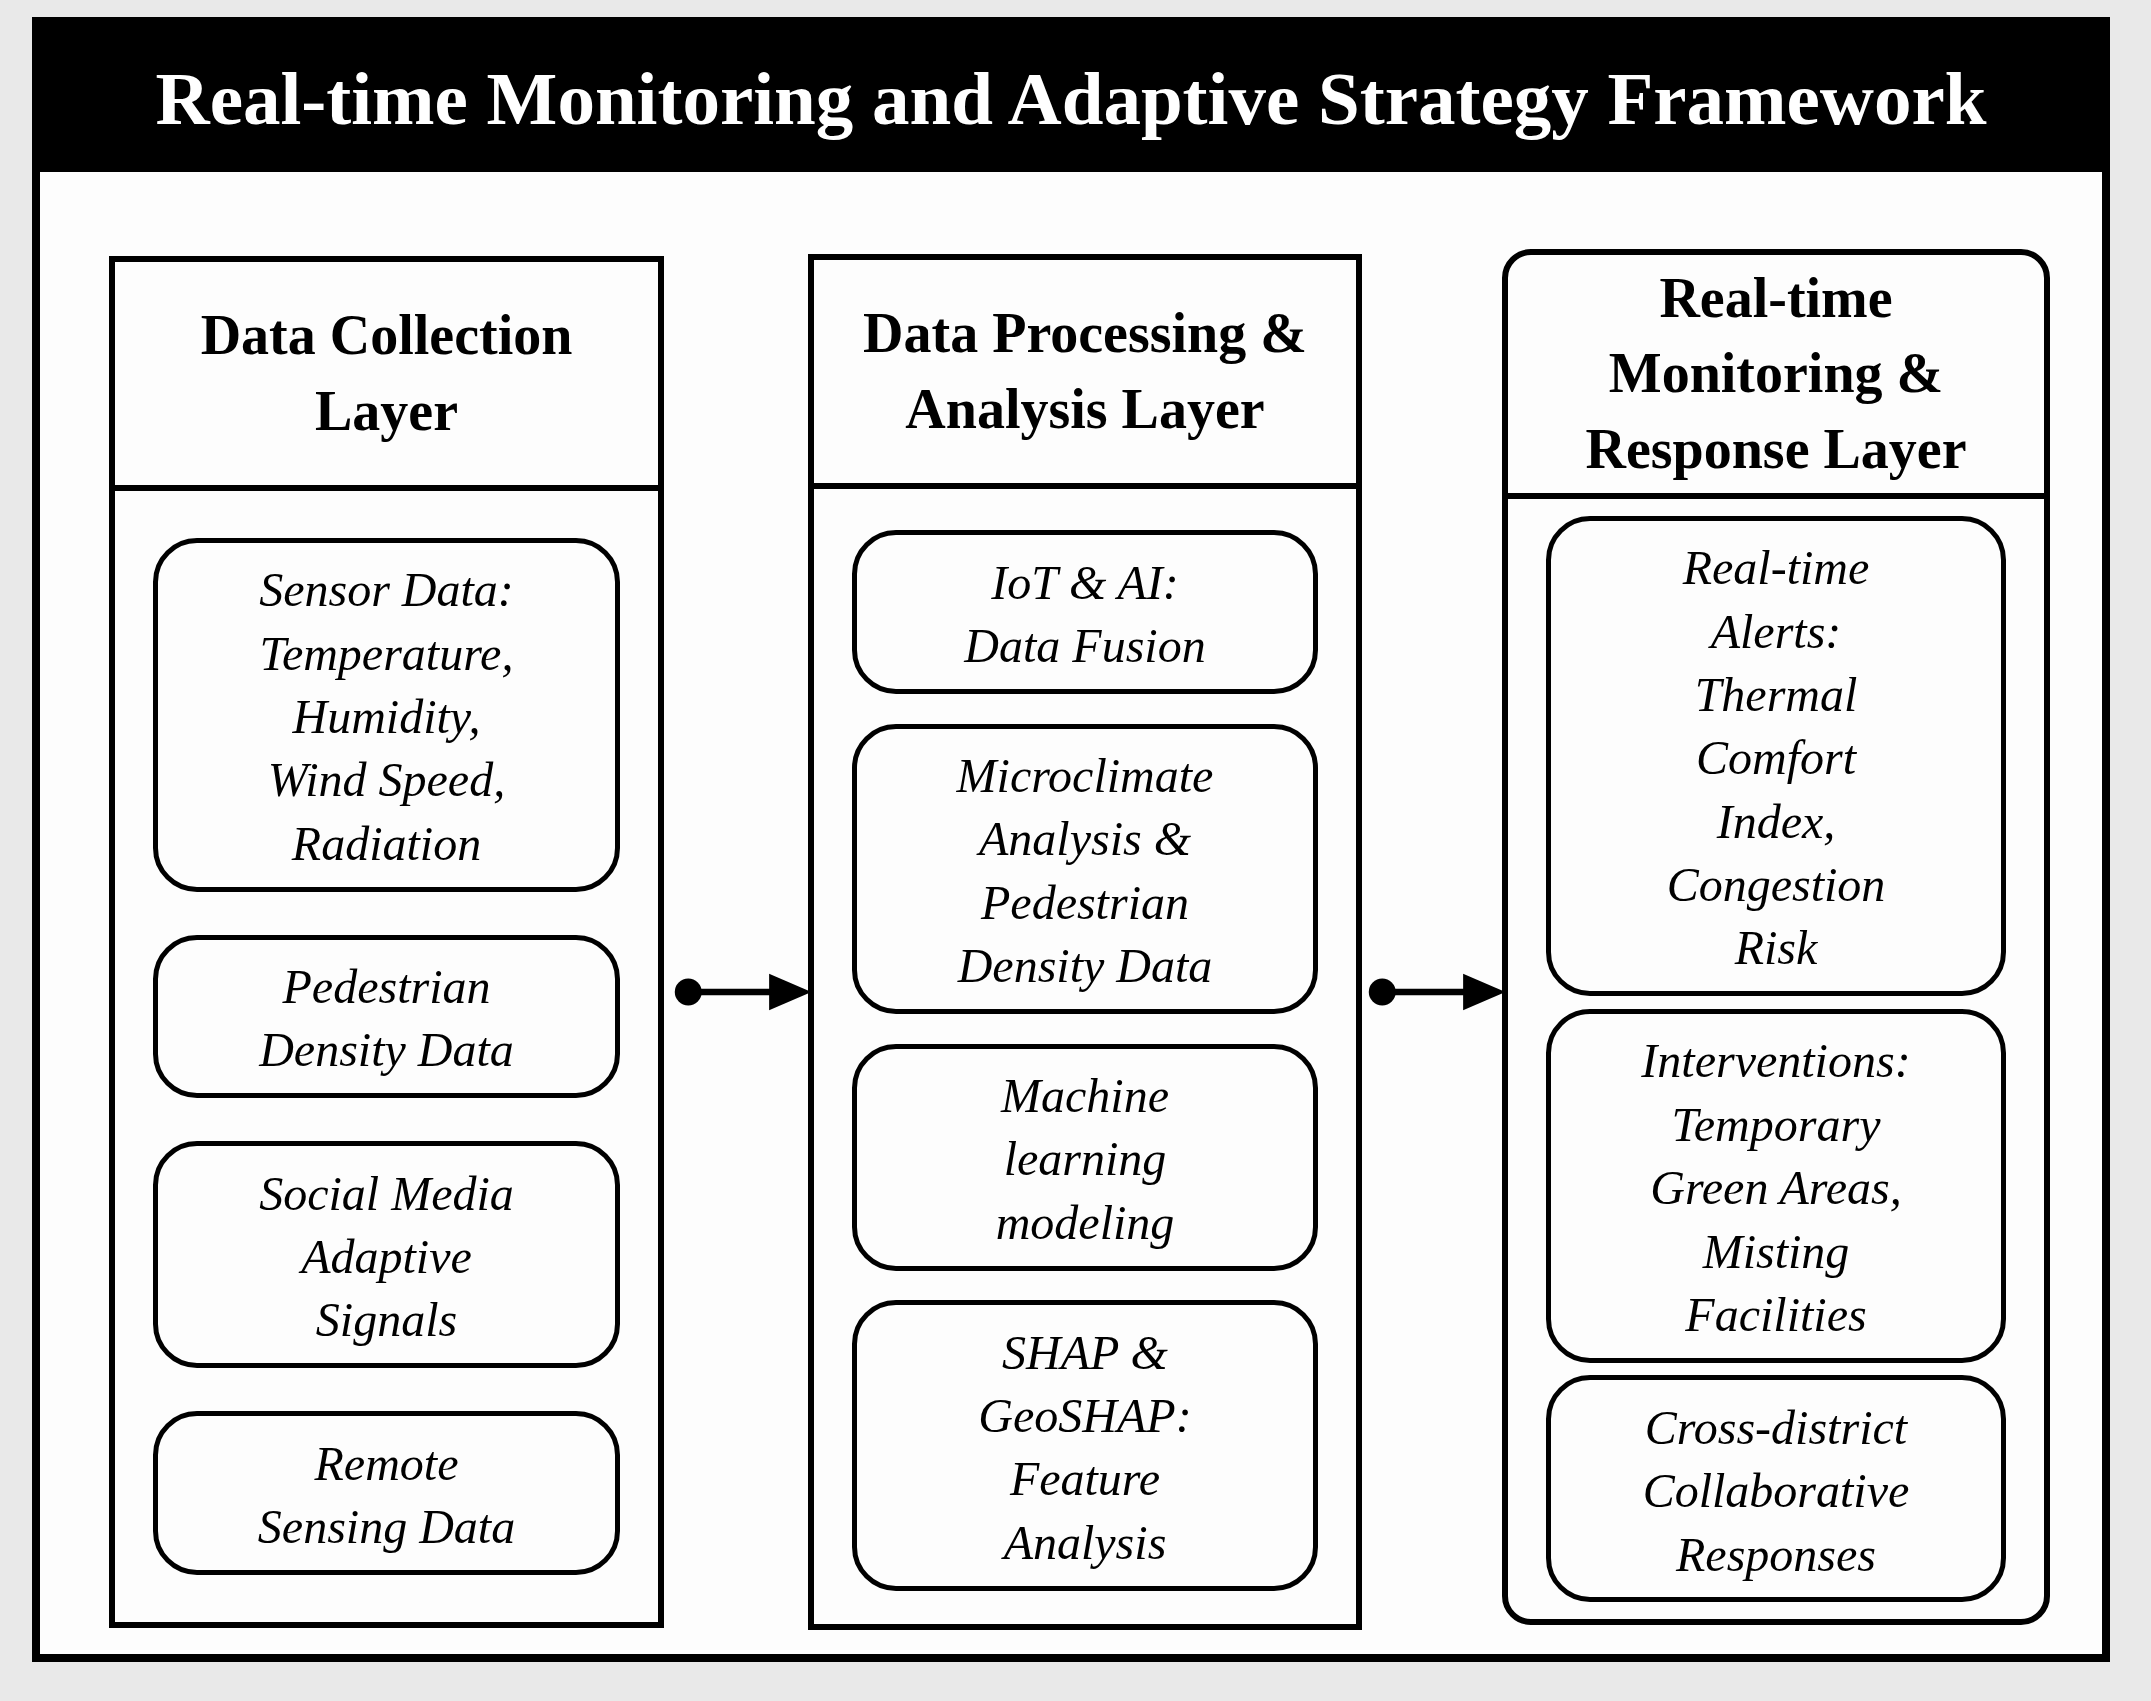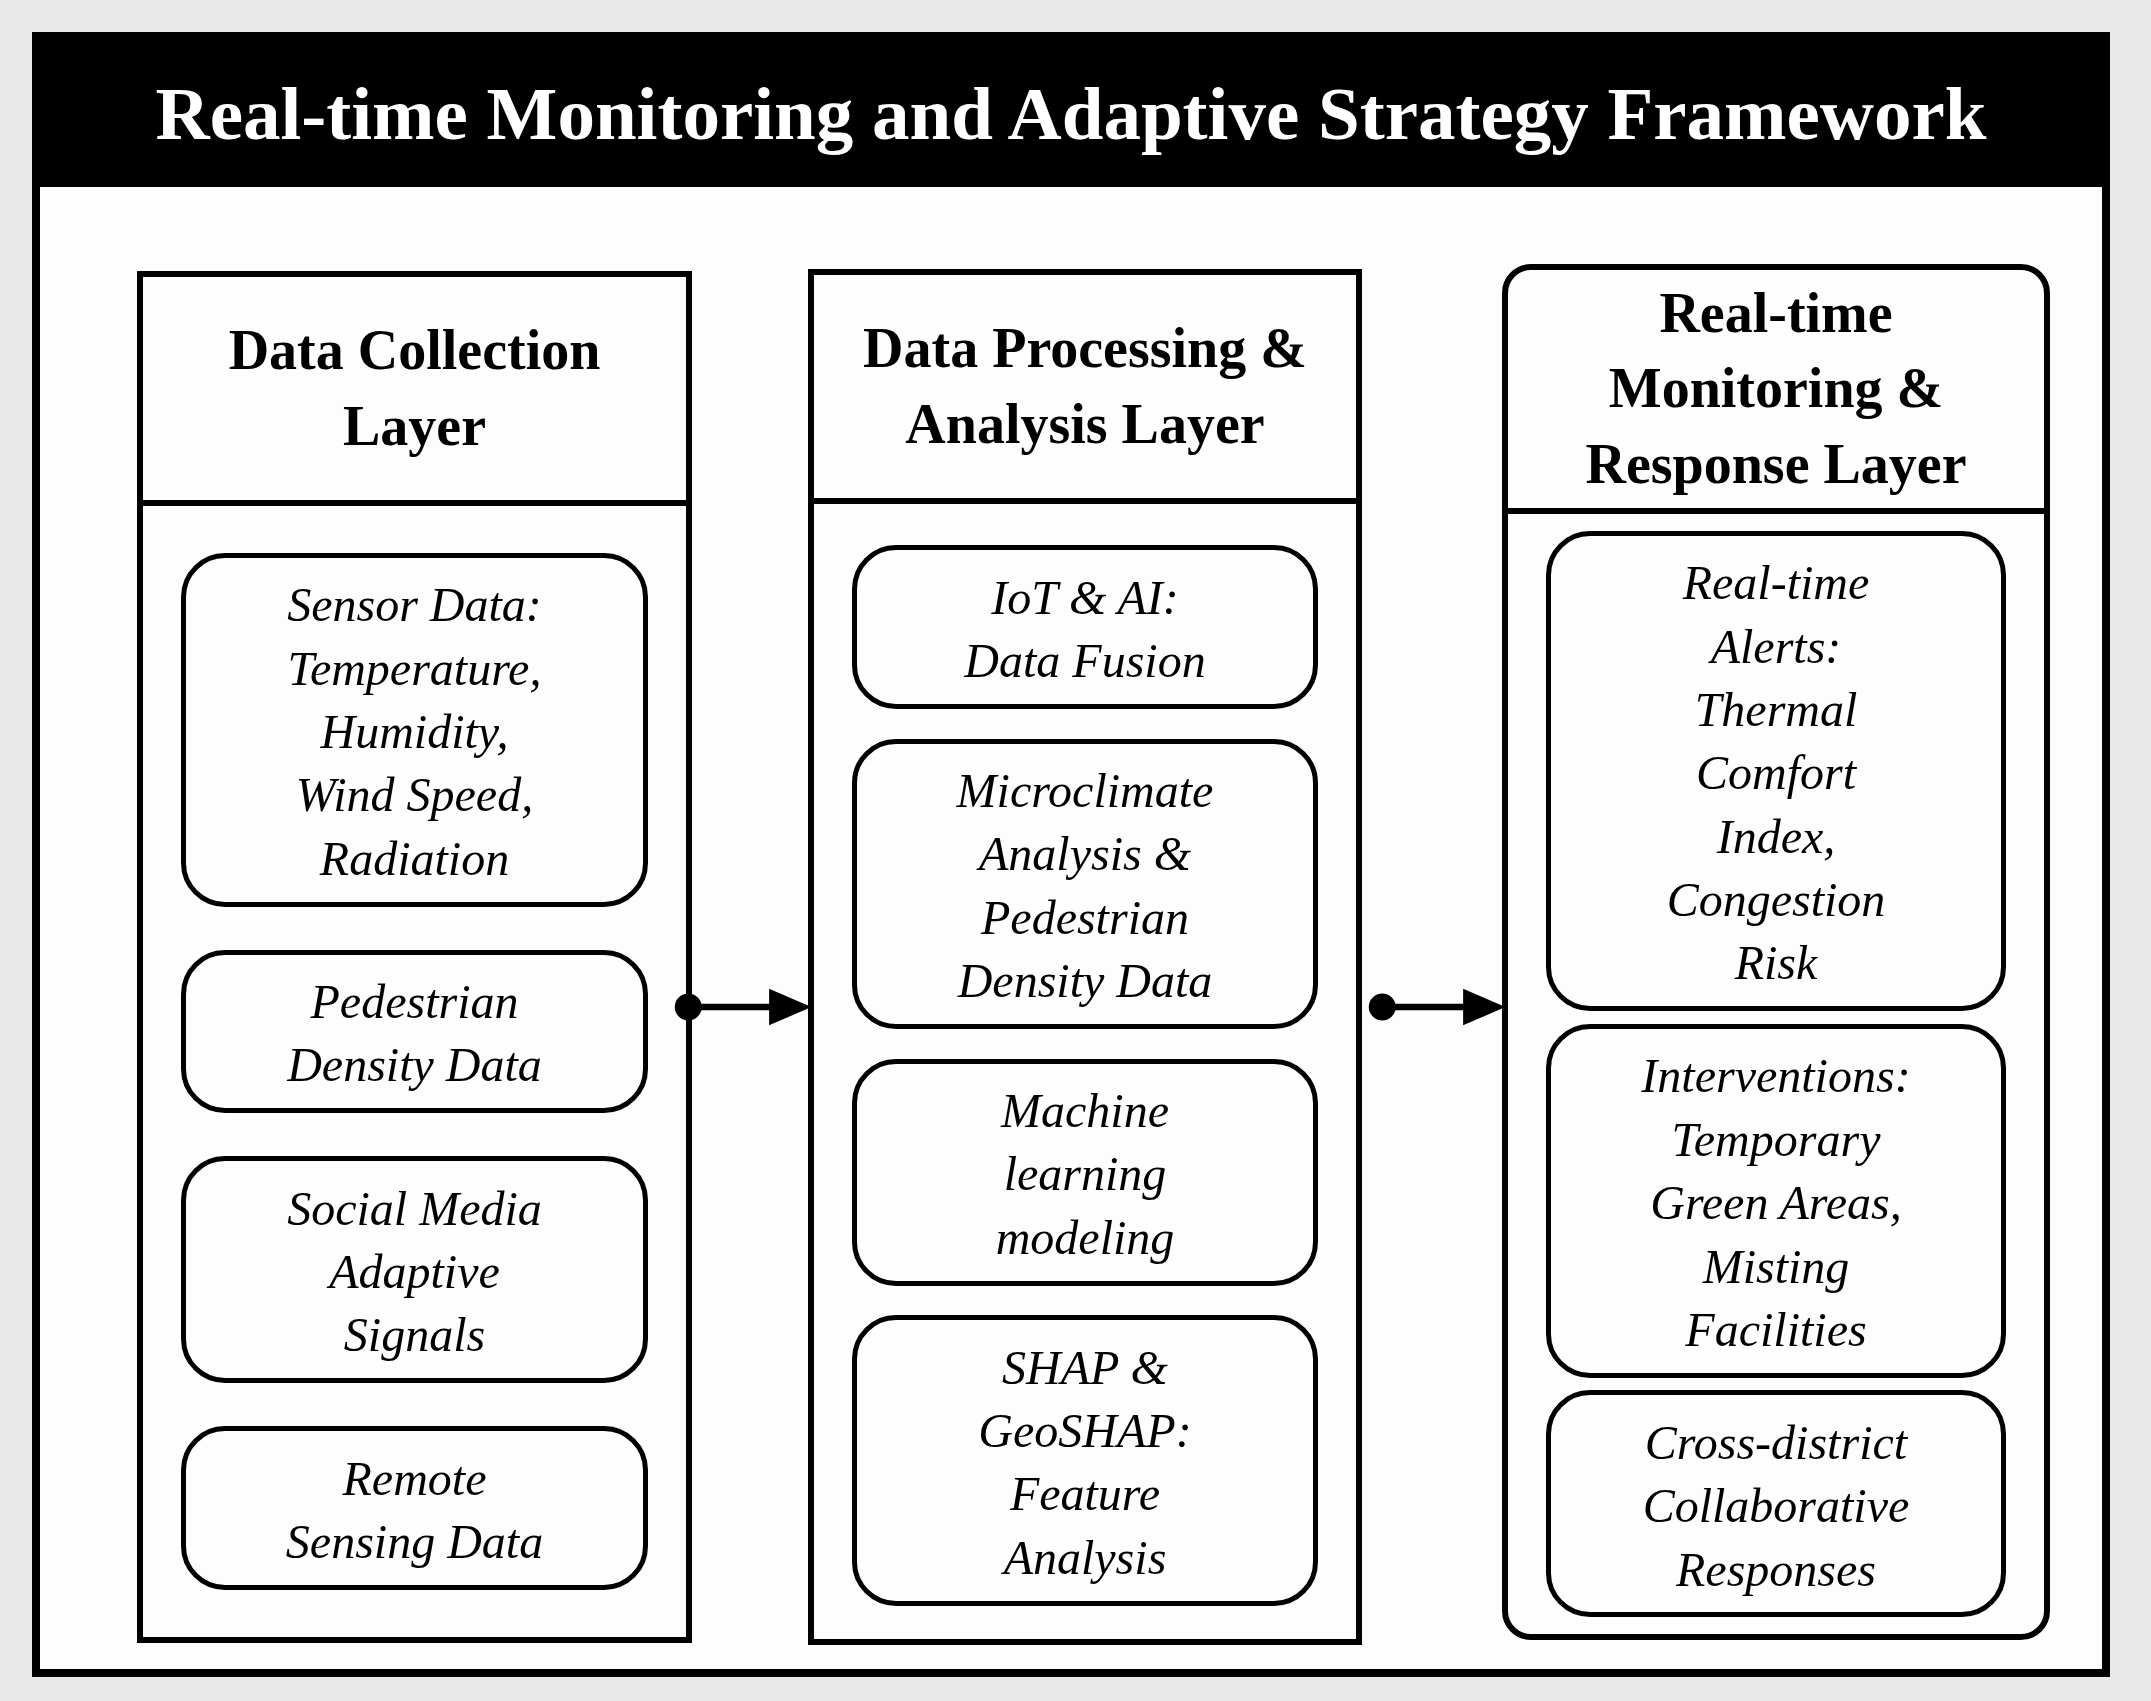--- a/index.html
+++ b/index.html
@@ -4,37 +4,37 @@
 <style>
   html,body{margin:0;padding:0;}
   body{
     width:2152px;height:1701px;position:relative;
     background:#e9e9e9;
     font-family:"Liberation Serif","DejaVu Serif",serif;
     color:#000;
     overflow:hidden;
   }
   .frame{
-    position:absolute;left:32px;top:32px;width:2078px;height:1645px;
+    position:absolute;left:32px;top:17px;width:2078px;height:1645px;
     border:8.6px solid #000;background:#fdfdfd;box-sizing:border-box;
   }
   .titlebar{
     position:absolute;left:0;top:0;width:100%;height:147px;
     background:#000;display:flex;align-items:center;justify-content:center;
   }
   .titlebar .title{
     color:#fff;font-weight:bold;font-size:75px;letter-spacing:0px;
     white-space:nowrap;
   }
   .column{
     position:absolute;box-sizing:border-box;
     border:6.7px solid #000;background:#fdfdfd;
     display:flex;flex-direction:column;
   }
-  .col-1{left:101px;top:259px;width:555px;height:1372px;margin-left:28px;}
+  .col-1{left:101px;top:259px;width:555px;height:1372px;}
   .col-2{left:799px;top:257px;width:554px;height:1376px;}
   .col-3{left:1494px;top:253px;width:548px;height:1376px;border-radius:29px;}
   .col-header{
     flex:0 0 auto;min-height:229px;
     border-bottom:6.7px solid #000;
     display:flex;align-items:center;justify-content:center;
     text-align:center;font-weight:bold;font-size:56px;line-height:1.35;
     white-space:pre-line;padding:5.8px 9.6px;box-sizing:border-box;
   }
   .col-body{

